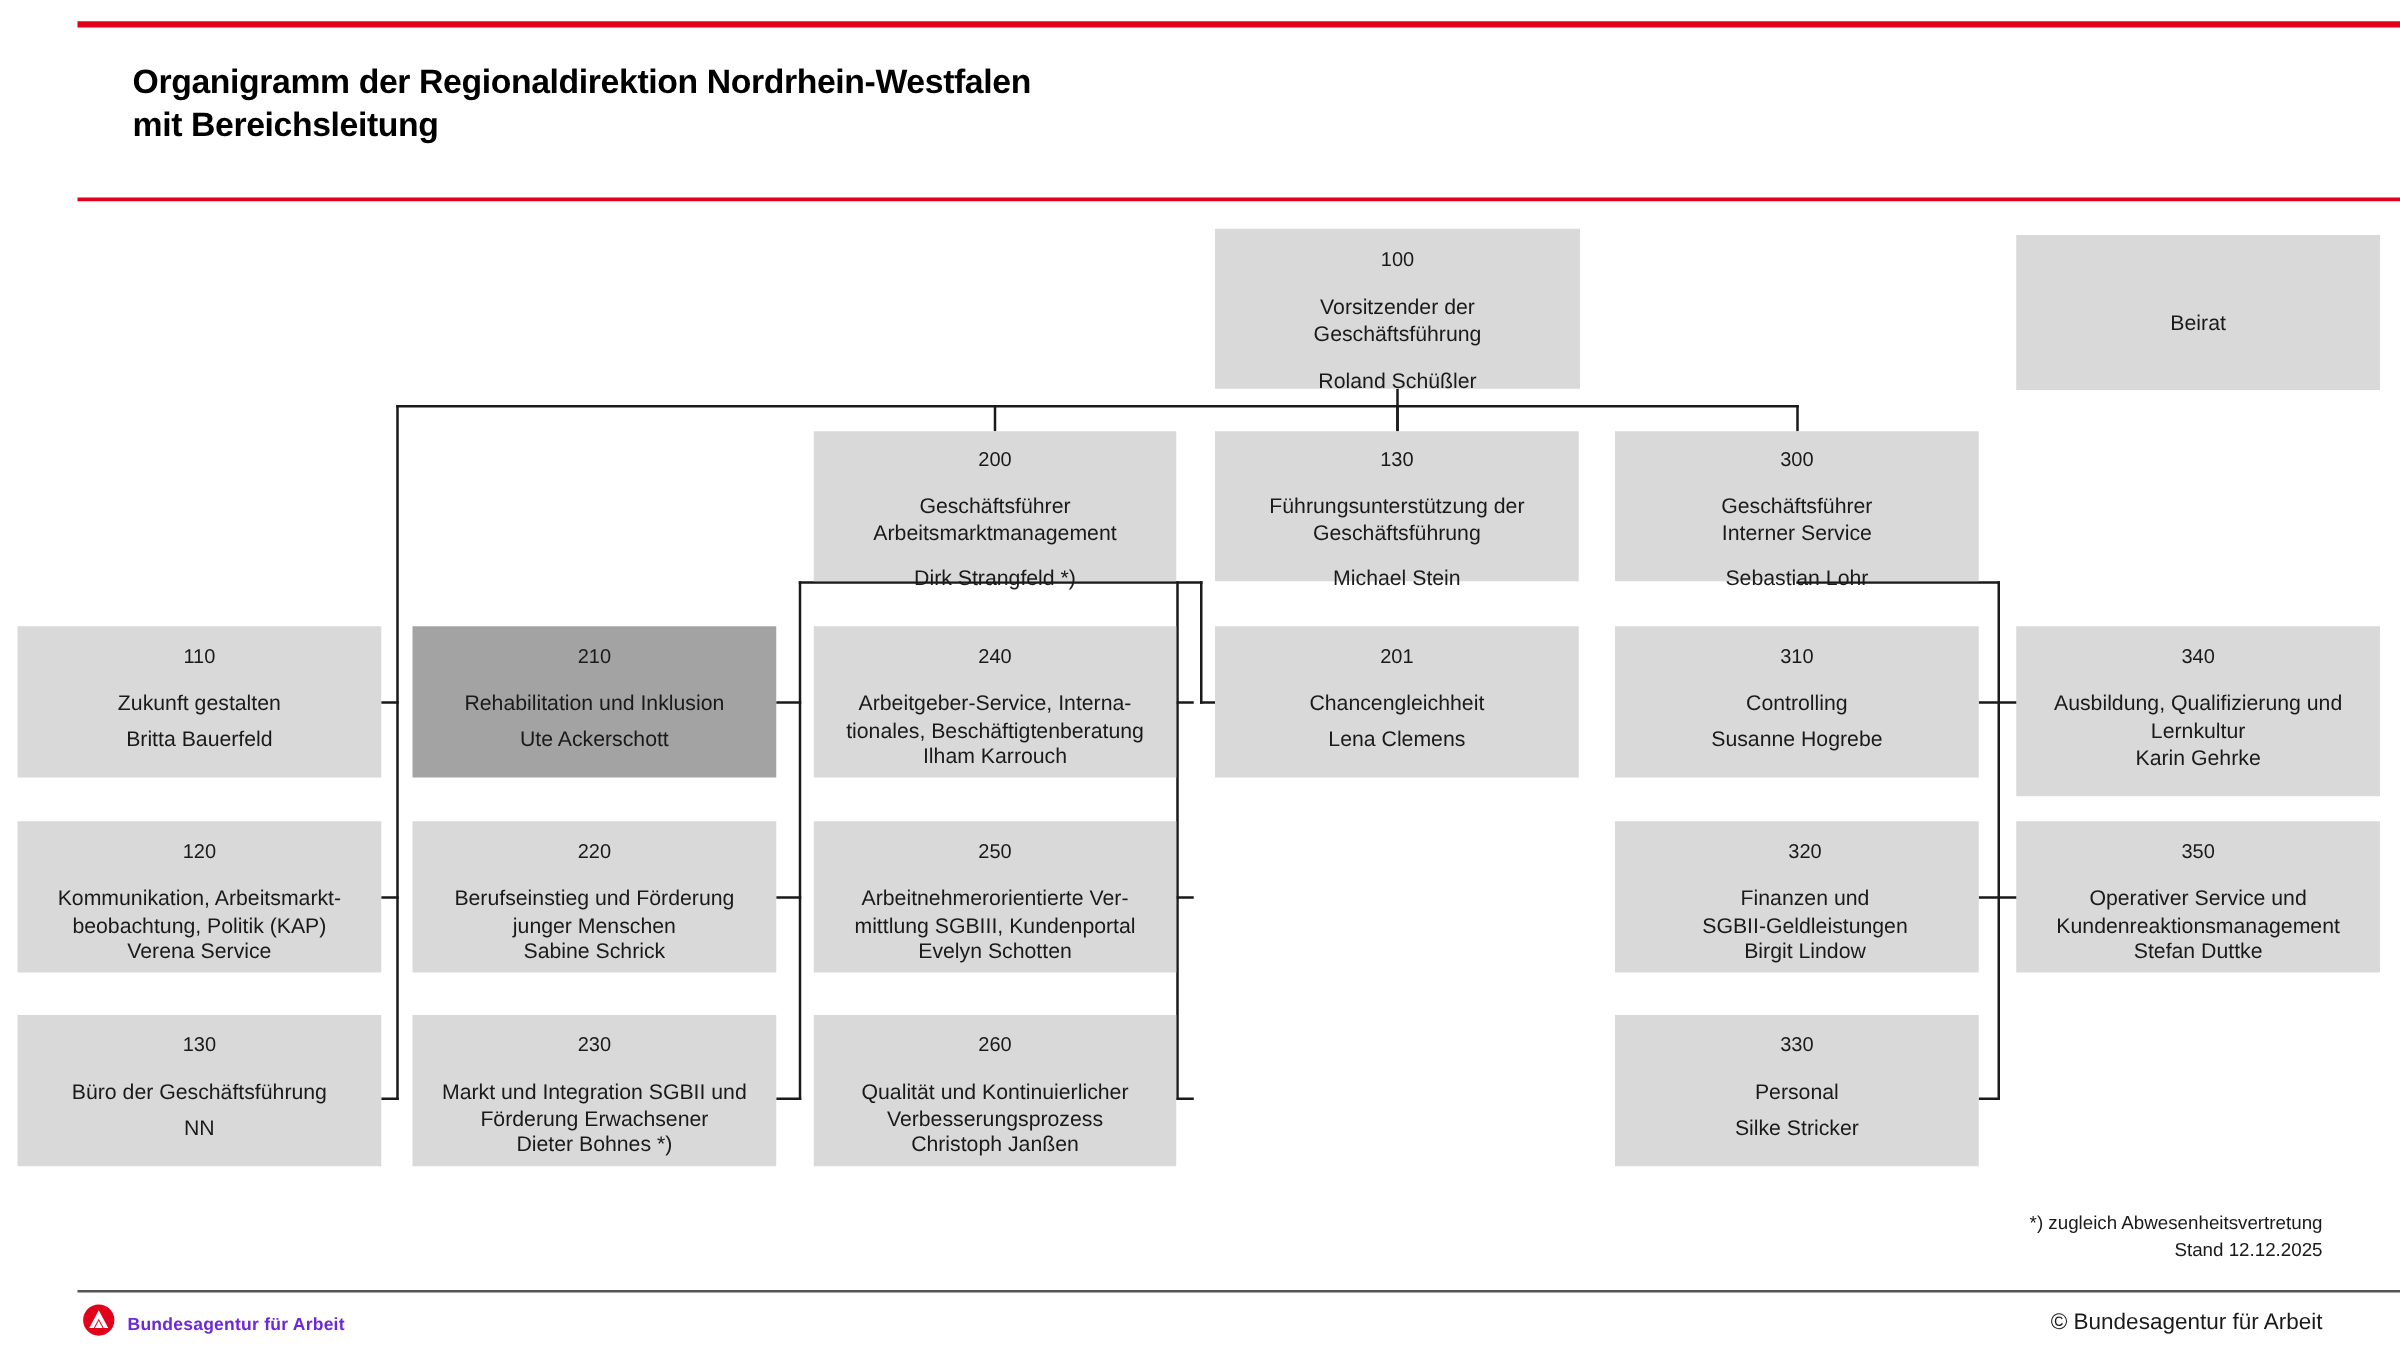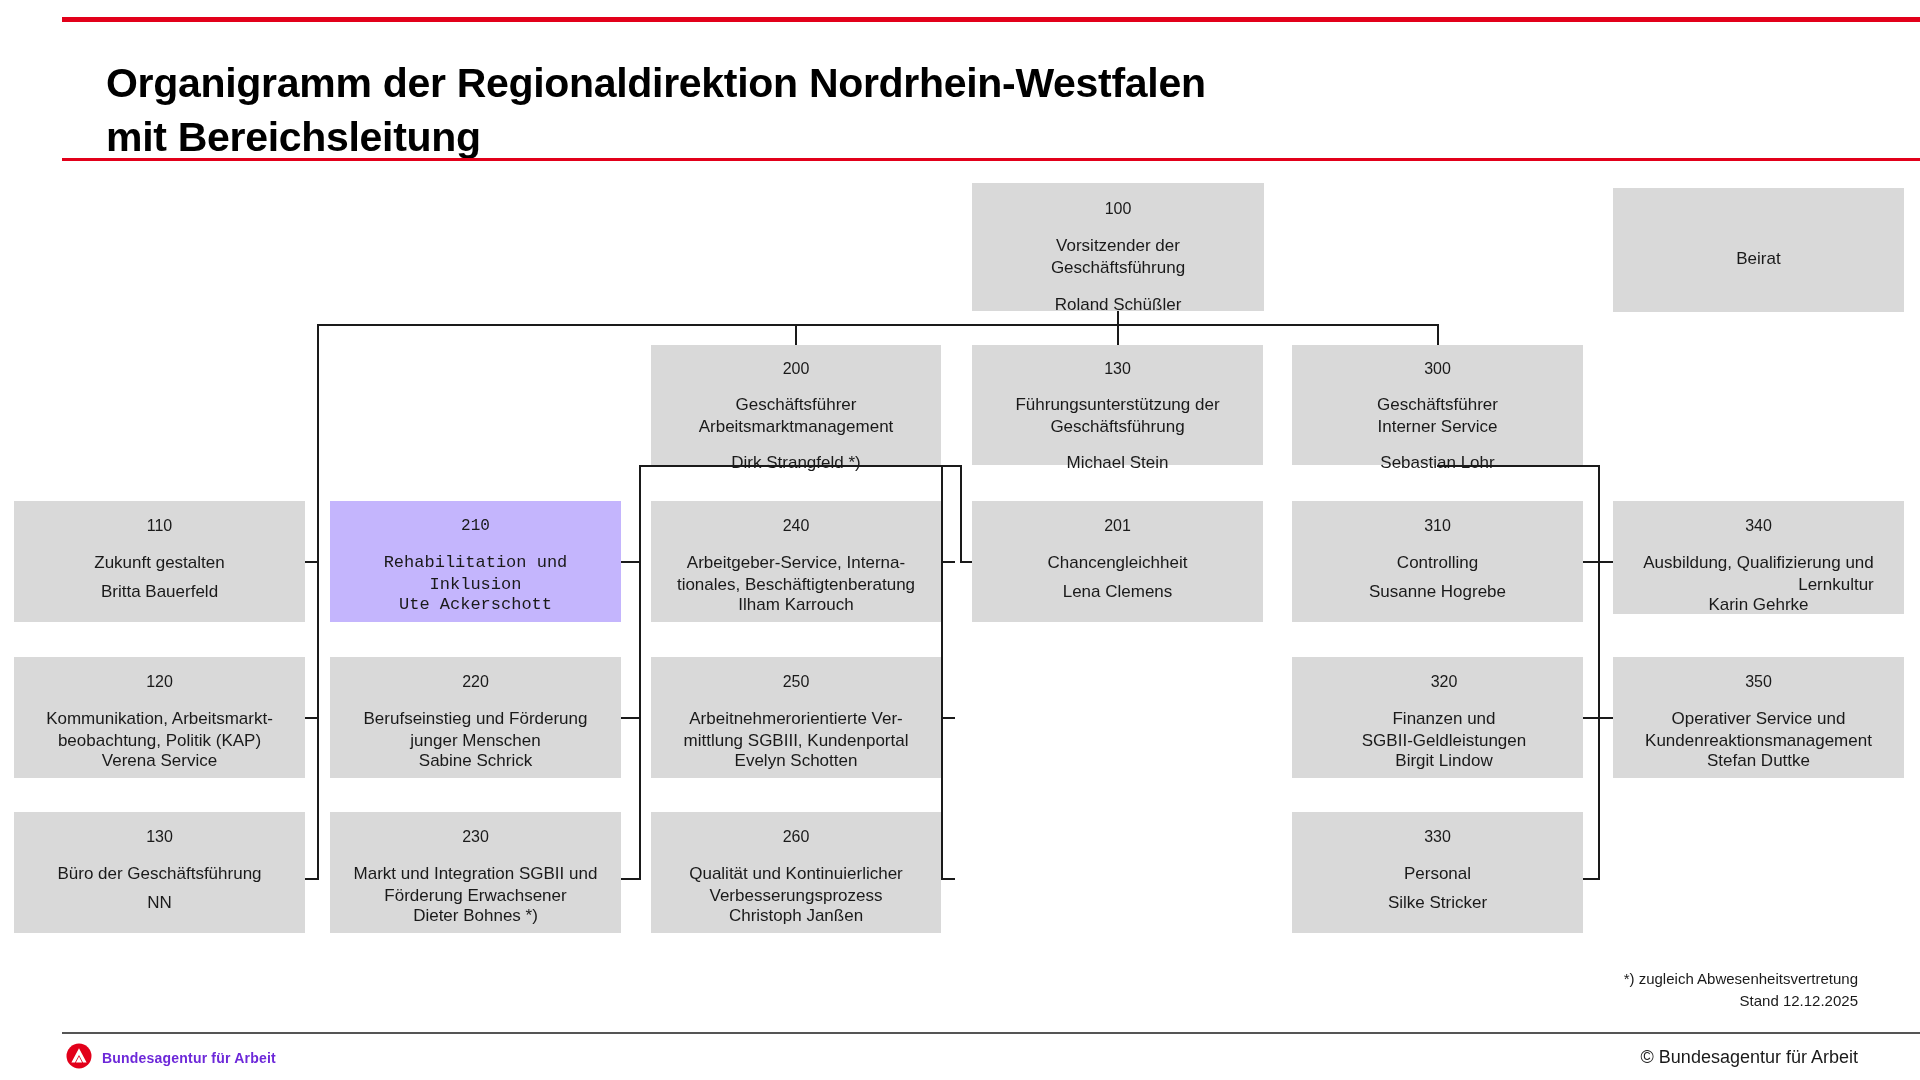--- a/index.html
+++ b/index.html
@@ -31,21 +31,21 @@
     top: 158px;
     width: 1858px;
     height: 3px;
     background: #e2001a;
   }
   #page-title {
     position: absolute;
     left: 106px;
     top: 30px;
     width: 1500px;
-    font-size: 41px;
+    font-size: 27px;
     font-weight: bold;
     line-height: 1.30;
     letter-spacing: -0.3px;
     color: #000000;
     white-space: pre-line;
   }
 
   
   #chart-area {
     position: absolute;
@@ -213,42 +213,42 @@
         <div class="org-code">300</div>
         <div class="org-unit">Geschäftsführer
 Interner Service</div>
         <div class="org-person">Sebastian Lohr</div>
       </div>
       <div class="org-box r3" style="left: 14px; top: 501px; width: 291px; height: 121px; background: rgb(217, 217, 217); justify-content: flex-end;">
         <div class="org-code">110</div>
         <div class="org-unit">Zukunft gestalten</div>
         <div class="org-person">Britta Bauerfeld</div>
       </div>
-      <div class="org-box r3" style="left: 330px; top: 501px; width: 291px; height: 121px; background: #c4b5fd; font-family: Liberation Mono, monospace;">
+      <div class="org-box r3" style="left: 330px; top: 501px; width: 291px; height: 121px; background: #a3a3a3;">
         <div class="org-code">210</div>
         <div class="org-unit">Rehabilitation und Inklusion</div>
         <div class="org-person">Ute Ackerschott</div>
       </div>
       <div class="org-box r3" style="left: 651px; top: 501px; width: 290px; height: 121px; background: rgb(217, 217, 217);">
         <div class="org-code">240</div>
         <div class="org-unit">Arbeitgeber-Service, Interna-
 tionales, Beschäftigtenberatung</div>
         <div class="org-person">Ilham Karrouch</div>
       </div>
       <div class="org-box r3" style="left: 972px; top: 501px; width: 291px; height: 121px; background: rgb(217, 217, 217);">
         <div class="org-code">201</div>
         <div class="org-unit">Chancengleichheit</div>
         <div class="org-person">Lena Clemens</div>
       </div>
       <div class="org-box r3" style="left: 1292px; top: 501px; width: 291px; height: 121px; background: rgb(217, 217, 217);">
         <div class="org-code">310</div>
         <div class="org-unit">Controlling</div>
         <div class="org-person">Susanne Hogrebe</div>
       </div>
-      <div class="org-box r3" style="left: 1613px; top: 501px; width: 291px; height: 113px; background: rgb(217, 217, 217); text-align: right;">
+      <div class="org-box r3" style="left: 1613px; top: 501px; width: 291px; height: 136px; background: rgb(217, 217, 217);">
         <div class="org-code">340</div>
         <div class="org-unit">Ausbildung, Qualifizierung und
 Lernkultur</div>
         <div class="org-person">Karin Gehrke</div>
       </div>
       <div class="org-box r3" style="left: 14px; top: 657px; width: 291px; height: 121px; background: rgb(217, 217, 217);">
         <div class="org-code">120</div>
         <div class="org-unit">Kommunikation, Arbeitsmarkt-
 beobachtung, Politik (KAP)</div>
         <div class="org-person">Verena Service</div>

